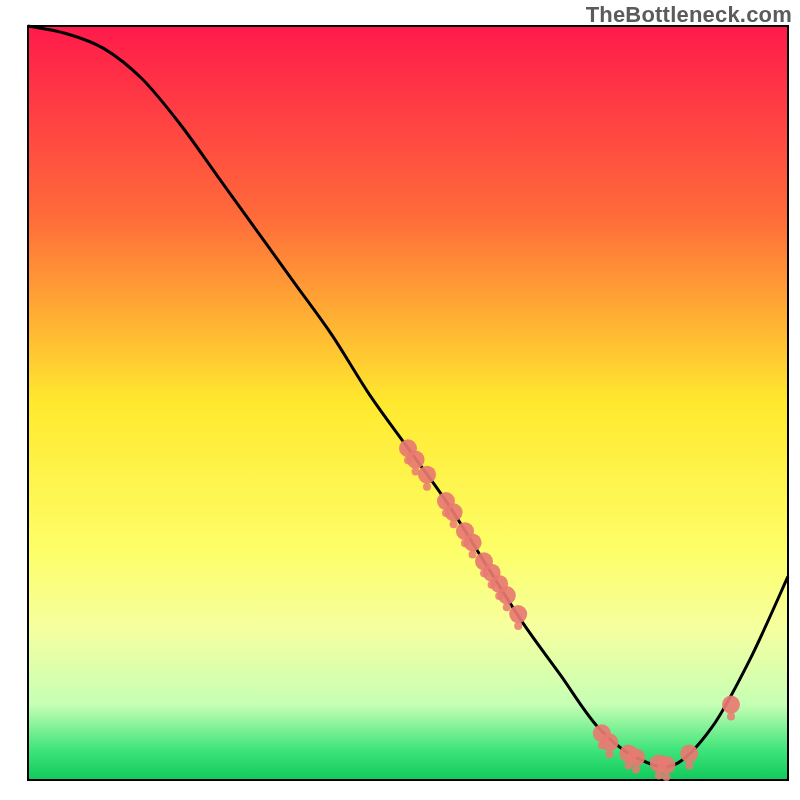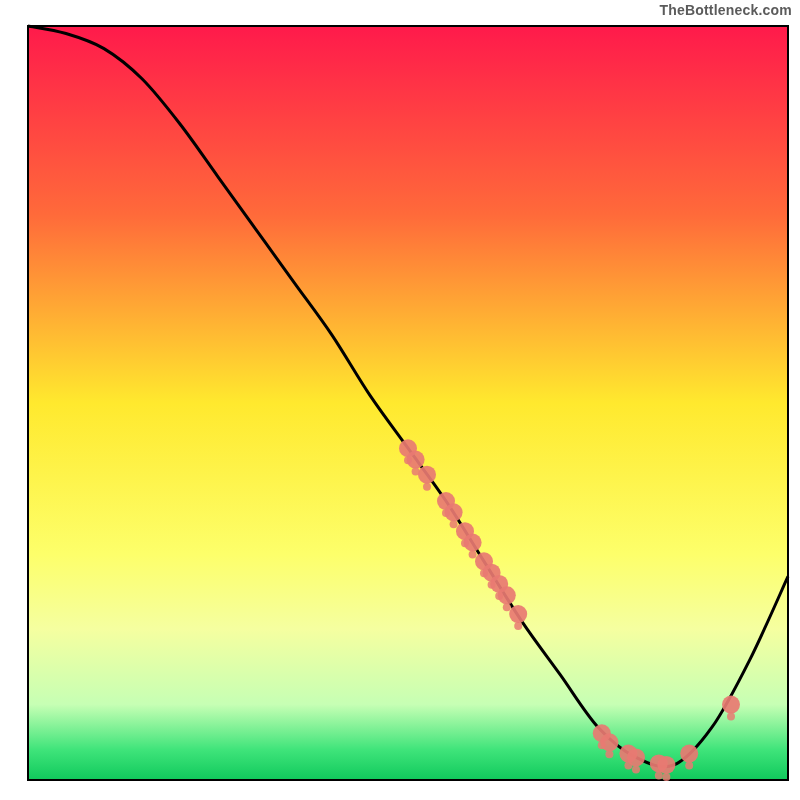--- a/index.html
+++ b/index.html
@@ -12,21 +12,21 @@
   }
   .chart-wrap {
     position: relative;
     width: 800px;
     height: 800px;
   }
   .attrib {
     position: absolute;
     top: 2px;
     right: 8px;
-    font-size: 14px;
+    font-size: 22px;
     font-weight: 600;
     color: #5b5b5b;
     letter-spacing: 0.2px;
   }
   svg {
     display: block;
   }
 </style>
 </head>
 <body>

